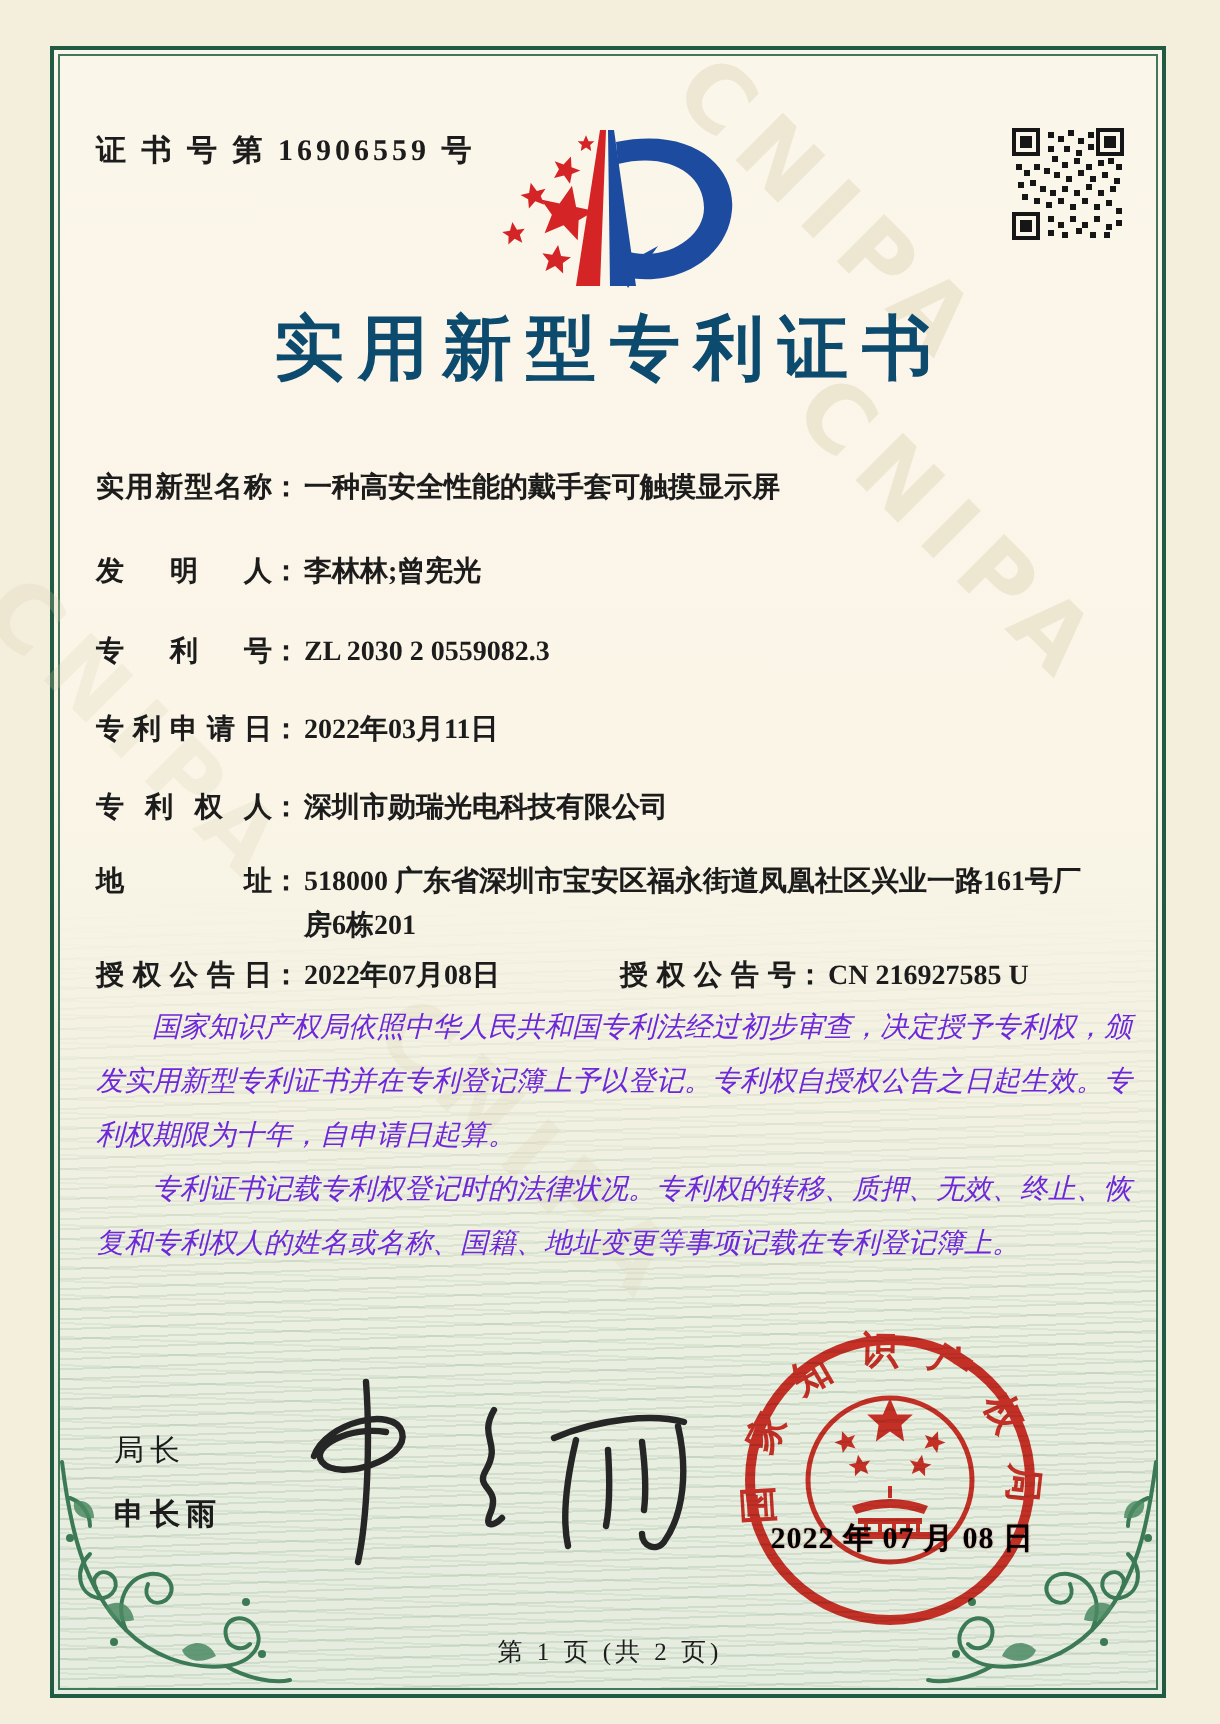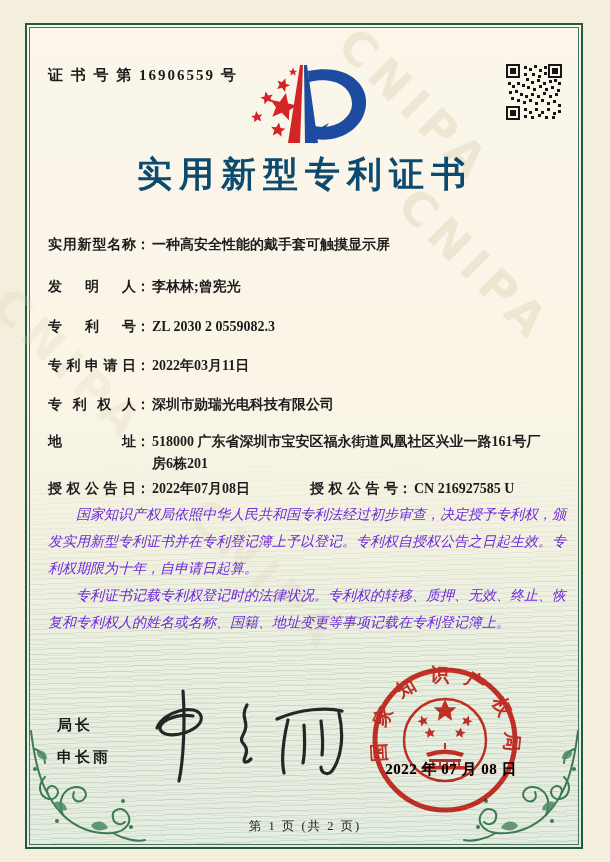--- a/index.html
+++ b/index.html
@@ -37,21 +37,21 @@
     font-size:35px;font-weight:bold;letter-spacing:7px;color:#0c4a6e;
   }
   .row{position:absolute;left:48px;right:42px;font-size:14px;font-weight:600;line-height:1.55;}
   .flabel{display:inline-block;width:88px;text-align:justify;text-align-last:justify;vertical-align:top;}
   .colon{display:inline-block;width:16px;vertical-align:top;}
   .fvalue{display:inline-block;max-width:392px;vertical-align:top;}
   .grant-no{position:absolute;left:262px;top:0;}
   .paras{position:absolute;left:48px;right:42px;top:502px;font-size:14px;line-height:1.92;
     font-style:italic;color:#6d28d9;}
   .paras p{margin:0;text-indent:2em;}
-  .signer-pos{position:absolute;left:57px;top:716px;font-size:15px;letter-spacing:3px;font-weight:700;}
+  .signer-pos{position:absolute;left:57px;top:716px;font-size:15px;letter-spacing:3px;font-weight:400;}
   .signer-name{position:absolute;left:57px;top:748px;font-size:15px;letter-spacing:3px;font-weight:700;}
   .signature{position:absolute;left:135px;top:683px;}
   .seal{position:absolute;left:366px;top:661px;mix-blend-mode:multiply;opacity:.93;z-index:5;}
   .seal-date{
     position:absolute;left:383px;top:760px;width:134px;text-align:right;z-index:6;
     color:#000000;font-size:15px;font-weight:bold;letter-spacing:.5px;
     text-shadow:0 0 1px rgba(207,32,23,.55);mix-blend-mode:multiply;
   }
   .footer{position:absolute;left:0;right:0;top:818px;text-align:center;font-size:12.5px;letter-spacing:2px;}
   .orn{position:absolute;z-index:2;}

